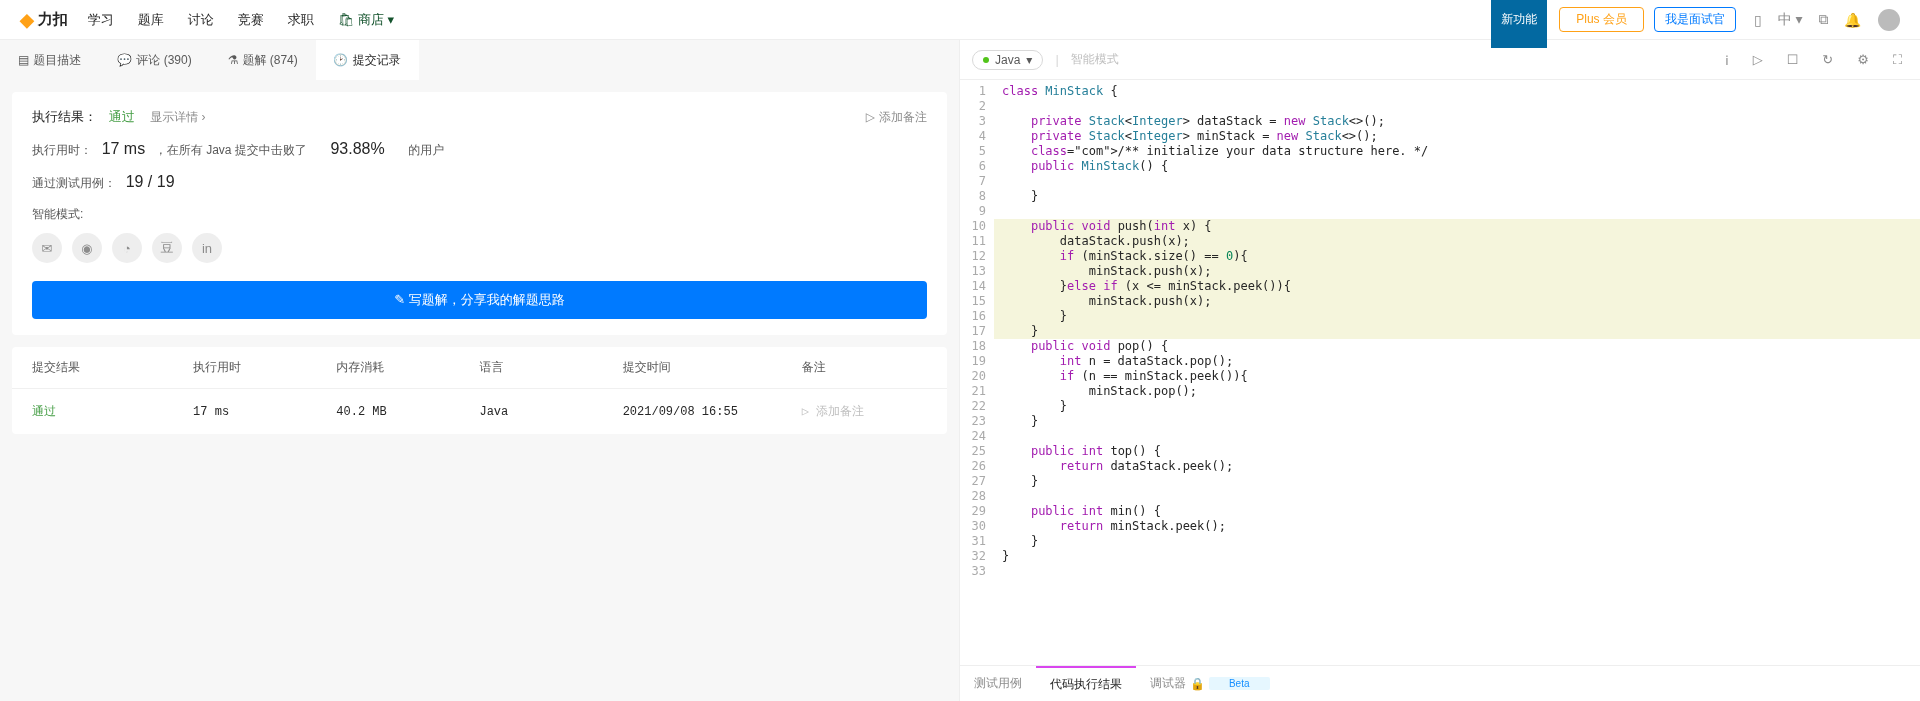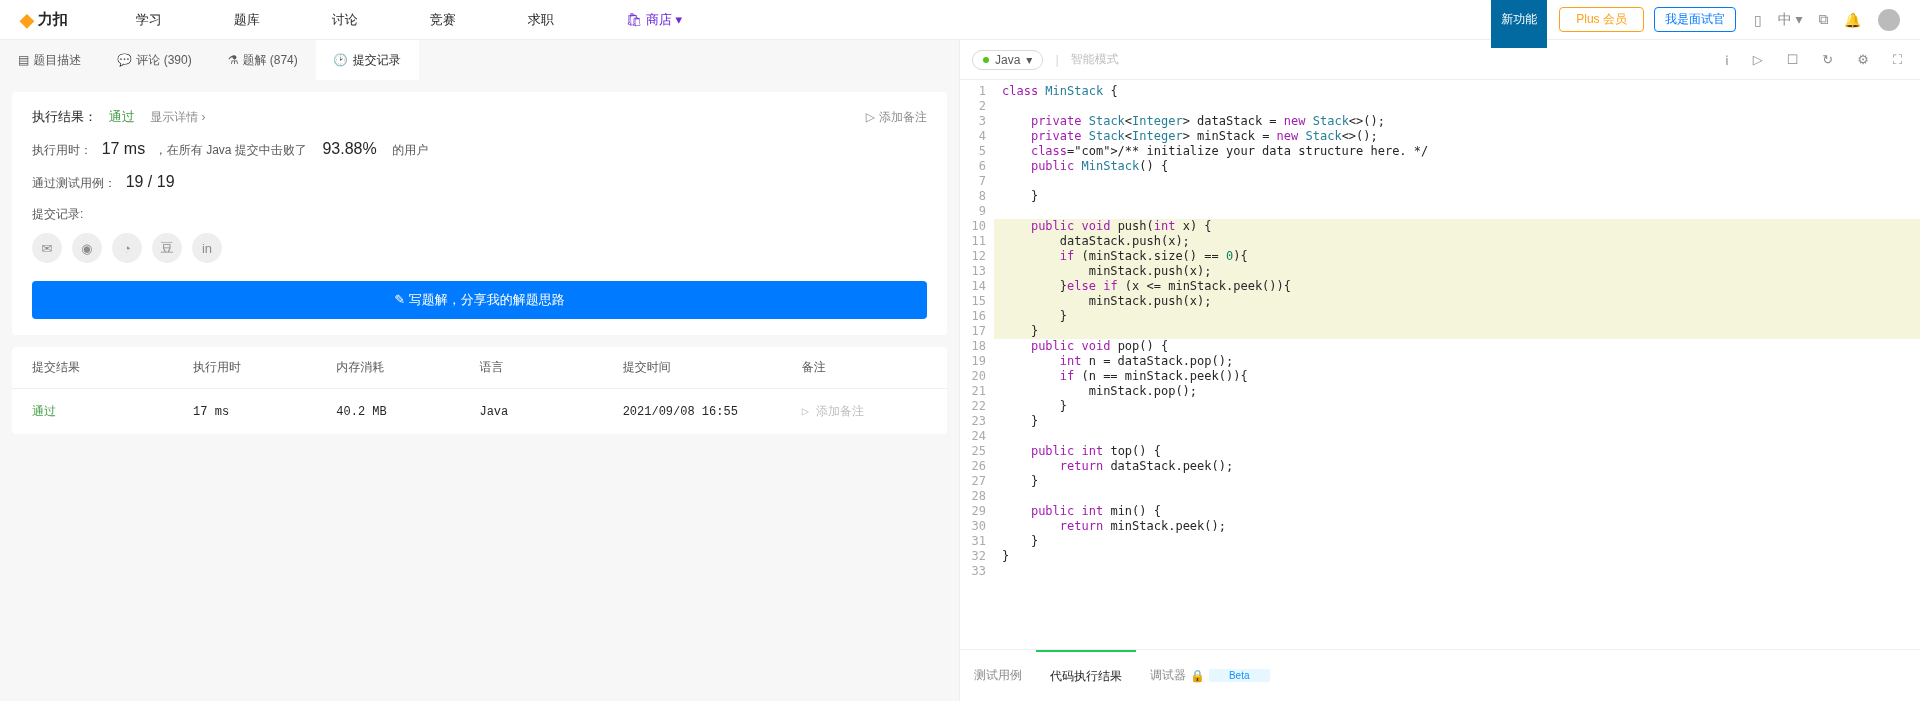--- a/index.html
+++ b/index.html
@@ -1,21 +1,21 @@
 <!DOCTYPE html>
 <html><head>
 <meta charset="utf-8">
 <style>
 * { margin: 0; padding: 0; box-sizing: border-box; }
 body { font-family: -apple-system, BlinkMacSystemFont, "Segoe UI", "PingFang SC", "Microsoft YaHei", sans-serif; font-size: 13px; color: #262626; background: #fff; }
 .nav { height: 40px; display: flex; align-items: center; padding: 0 20px; border-bottom: 1px solid #eee; }
 .nav .logo { display: flex; align-items: center; font-weight: bold; font-size: 15px; margin-right: 20px; }
 .nav .logo-icon { color: #ffa116; font-size: 18px; margin-right: 4px; }
-.nav .nav-item { margin-right: 24px; color: #262626; cursor: pointer; margin-left: 48px; }
-.nav .nav-item.shop { color: #6d28d9; }
+.nav .nav-item { margin-right: 24px; color: #262626; cursor: pointer; }
+.nav .nav-item.shop { color: #14532d; }
 .nav .spacer { flex: 1; }
 .nav .new-feature { background: #0369a1; color: #fff; padding: 20px 10px; font-size: 12px; margin-right: 12px; }
 .nav .plus { color: #ffa116; border: 1px solid #ffa116; padding: 3px 16px; border-radius: 4px; font-size: 12px; margin-right: 10px; }
 .nav .interview { color: #007aff; border: 1px solid #007aff; padding: 3px 10px; border-radius: 4px; font-size: 12px; margin-right: 10px; }
 .nav .nav-icon { color: #8c8c8c; margin: 0 8px; cursor: pointer; font-size: 14px; }
 .nav .avatar { width: 22px; height: 22px; border-radius: 50%; background: #bbb; margin-left: 8px; }
 .main { display: flex; height: calc(100vh - 40px); }
 .left { width: 50%; border-right: 1px solid #eee; background: #f7f7f7; overflow: auto; }
 .tabs { display: flex; background: #f7f7f7; height: 40px; }
 .tab { padding: 0 18px; display: flex; align-items: center; color: #595959; font-size: 12px; cursor: pointer; gap: 4px; }
@@ -23,21 +23,21 @@
 .tab .icon { font-size: 12px; }
 .card { background: #fff; margin: 12px; border-radius: 4px; padding: 16px 20px; }
 .result-row { display: flex; align-items: center; justify-content: space-between; }
 .result-label { color: #262626; }
 .pass { color: #449d44; font-weight: 500; margin-left: 8px; }
 .detail-link { color: #8c8c8c; font-size: 12px; margin-left: 12px; cursor: pointer; }
 .add-note { color: #8c8c8c; font-size: 12px; cursor: pointer; }
 .add-note .icon { margin-right: 4px; }
 .stat-line { margin-top: 14px; font-size: 13px; }
 .stat-line .val { font-size: 16px; font-weight: 500; margin: 0 6px; }
-.stat-line .pct { font-size: 16px; font-weight: 500; margin: 0 12px; text-align: right; }
+.stat-line .pct { font-size: 16px; font-weight: 500; margin: 0 20px; text-align: right; }
 .stat-line .gray { color: #595959; font-size: 12px; }
 .boast { margin-top: 14px; font-size: 12px; color: #595959; }
 .share-icons { display: flex; gap: 10px; margin-top: 10px; }
 .share-icons .sicon { width: 30px; height: 30px; border-radius: 50%; background: #eee; display: flex; align-items: center; justify-content: center; color: #8c8c8c; cursor: pointer; }
 .write-btn { margin-top: 18px; background: #007aff; color: #fff; text-align: center; padding: 10px; border-radius: 4px; cursor: pointer; font-size: 13px; }
 .table-card { background: #fff; margin: 12px; border-radius: 4px; font-family: Liberation Mono, monospace; }
 .thead { display: flex; padding: 12px 20px; font-size: 12px; color: #595959; border-bottom: 1px solid #f0f0f0; }
 .tbody { display: flex; padding: 14px 20px; font-size: 12px; align-items: center; }
 .col1 { width: 18%; } .col2 { width: 16%; } .col3 { width: 16%; } .col4 { width: 16%; } .col5 { width: 20%; } .col6 { width: 14%; }
 .tbody .col1 { color: #449d44; }
@@ -48,23 +48,23 @@
 .lang-sel .dot { width: 6px; height: 6px; border-radius: 50%; background: #52c41a; }
 .smart { color: #bfbfbf; font-size: 12px; }
 .ed-spacer { flex: 1; }
 .ed-icon { color: #8c8c8c; margin: 0 6px; cursor: pointer; font-size: 13px; }
 .editor { flex: 1; display: flex; font-family: Consolas, Monaco, monospace; font-size: 12px; overflow: auto; position: relative; }
 .gutter { width: 34px; text-align: right; color: #aaa; padding: 4px 8px 4px 0; background: #fff; line-height: 15px; user-select: none; }
 .code { flex: 1; padding: 4px 0; line-height: 15px; white-space: pre; }
 .code .line { padding-left: 8px; }
 .code .hl { background: #f5f5dc; }
 .kw { color: #a21caf; } .type { color: #267f99; } .num { color: #098658; }
-.bottom-tabs { height: 52px; display: flex; align-items: center; border-top: 1px solid #eee; font-size: 12px; margin-top: 38px; }
+.bottom-tabs { height: 36px; display: flex; align-items: center; border-top: 1px solid #eee; font-size: 12px; margin-top: 38px; }
 .btab { padding: 0 14px; height: 100%; display: flex; align-items: center; color: #8c8c8c; cursor: pointer; gap: 4px; }
-.btab.active { border-top: 2px solid #22c55e; color: #262626; }
+.btab.active { border-top: 2px solid #d946ef; color: #262626; }
 .beta { background: #e6f7ff; color: #1890ff; font-size: 10px; padding: 1px 20px; border-radius: 2px; }
 .lock { color: #ffa116; }
 </style>
 </head>
 <body>
 
 <div class="nav">
   <div class="logo">
     <span class="logo-icon">◆</span>
     <span>力扣</span>
@@ -120,21 +120,21 @@
         <span class="gray">执行用时：</span>
         <span class="val">17 ms</span>
         <span class="gray">，在所有 Java 提交中击败了</span>
         <span class="pct">93.88%</span>
         <span class="gray">的用户</span>
       </div>
       <div class="stat-line">
         <span class="gray">通过测试用例：</span>
         <span class="val">19 / 19</span>
       </div>
-      <div class="boast">提交记录:</div>
+      <div class="boast">智能模式:</div>
       <div class="share-icons">
         <div class="sicon">✉</div>
         <div class="sicon">◉</div>
         <div class="sicon">◔</div>
         <div class="sicon">豆</div>
         <div class="sicon">in</div>
       </div>
       <div class="write-btn">✎ 写题解，分享我的解题思路</div>
     </div>
 

